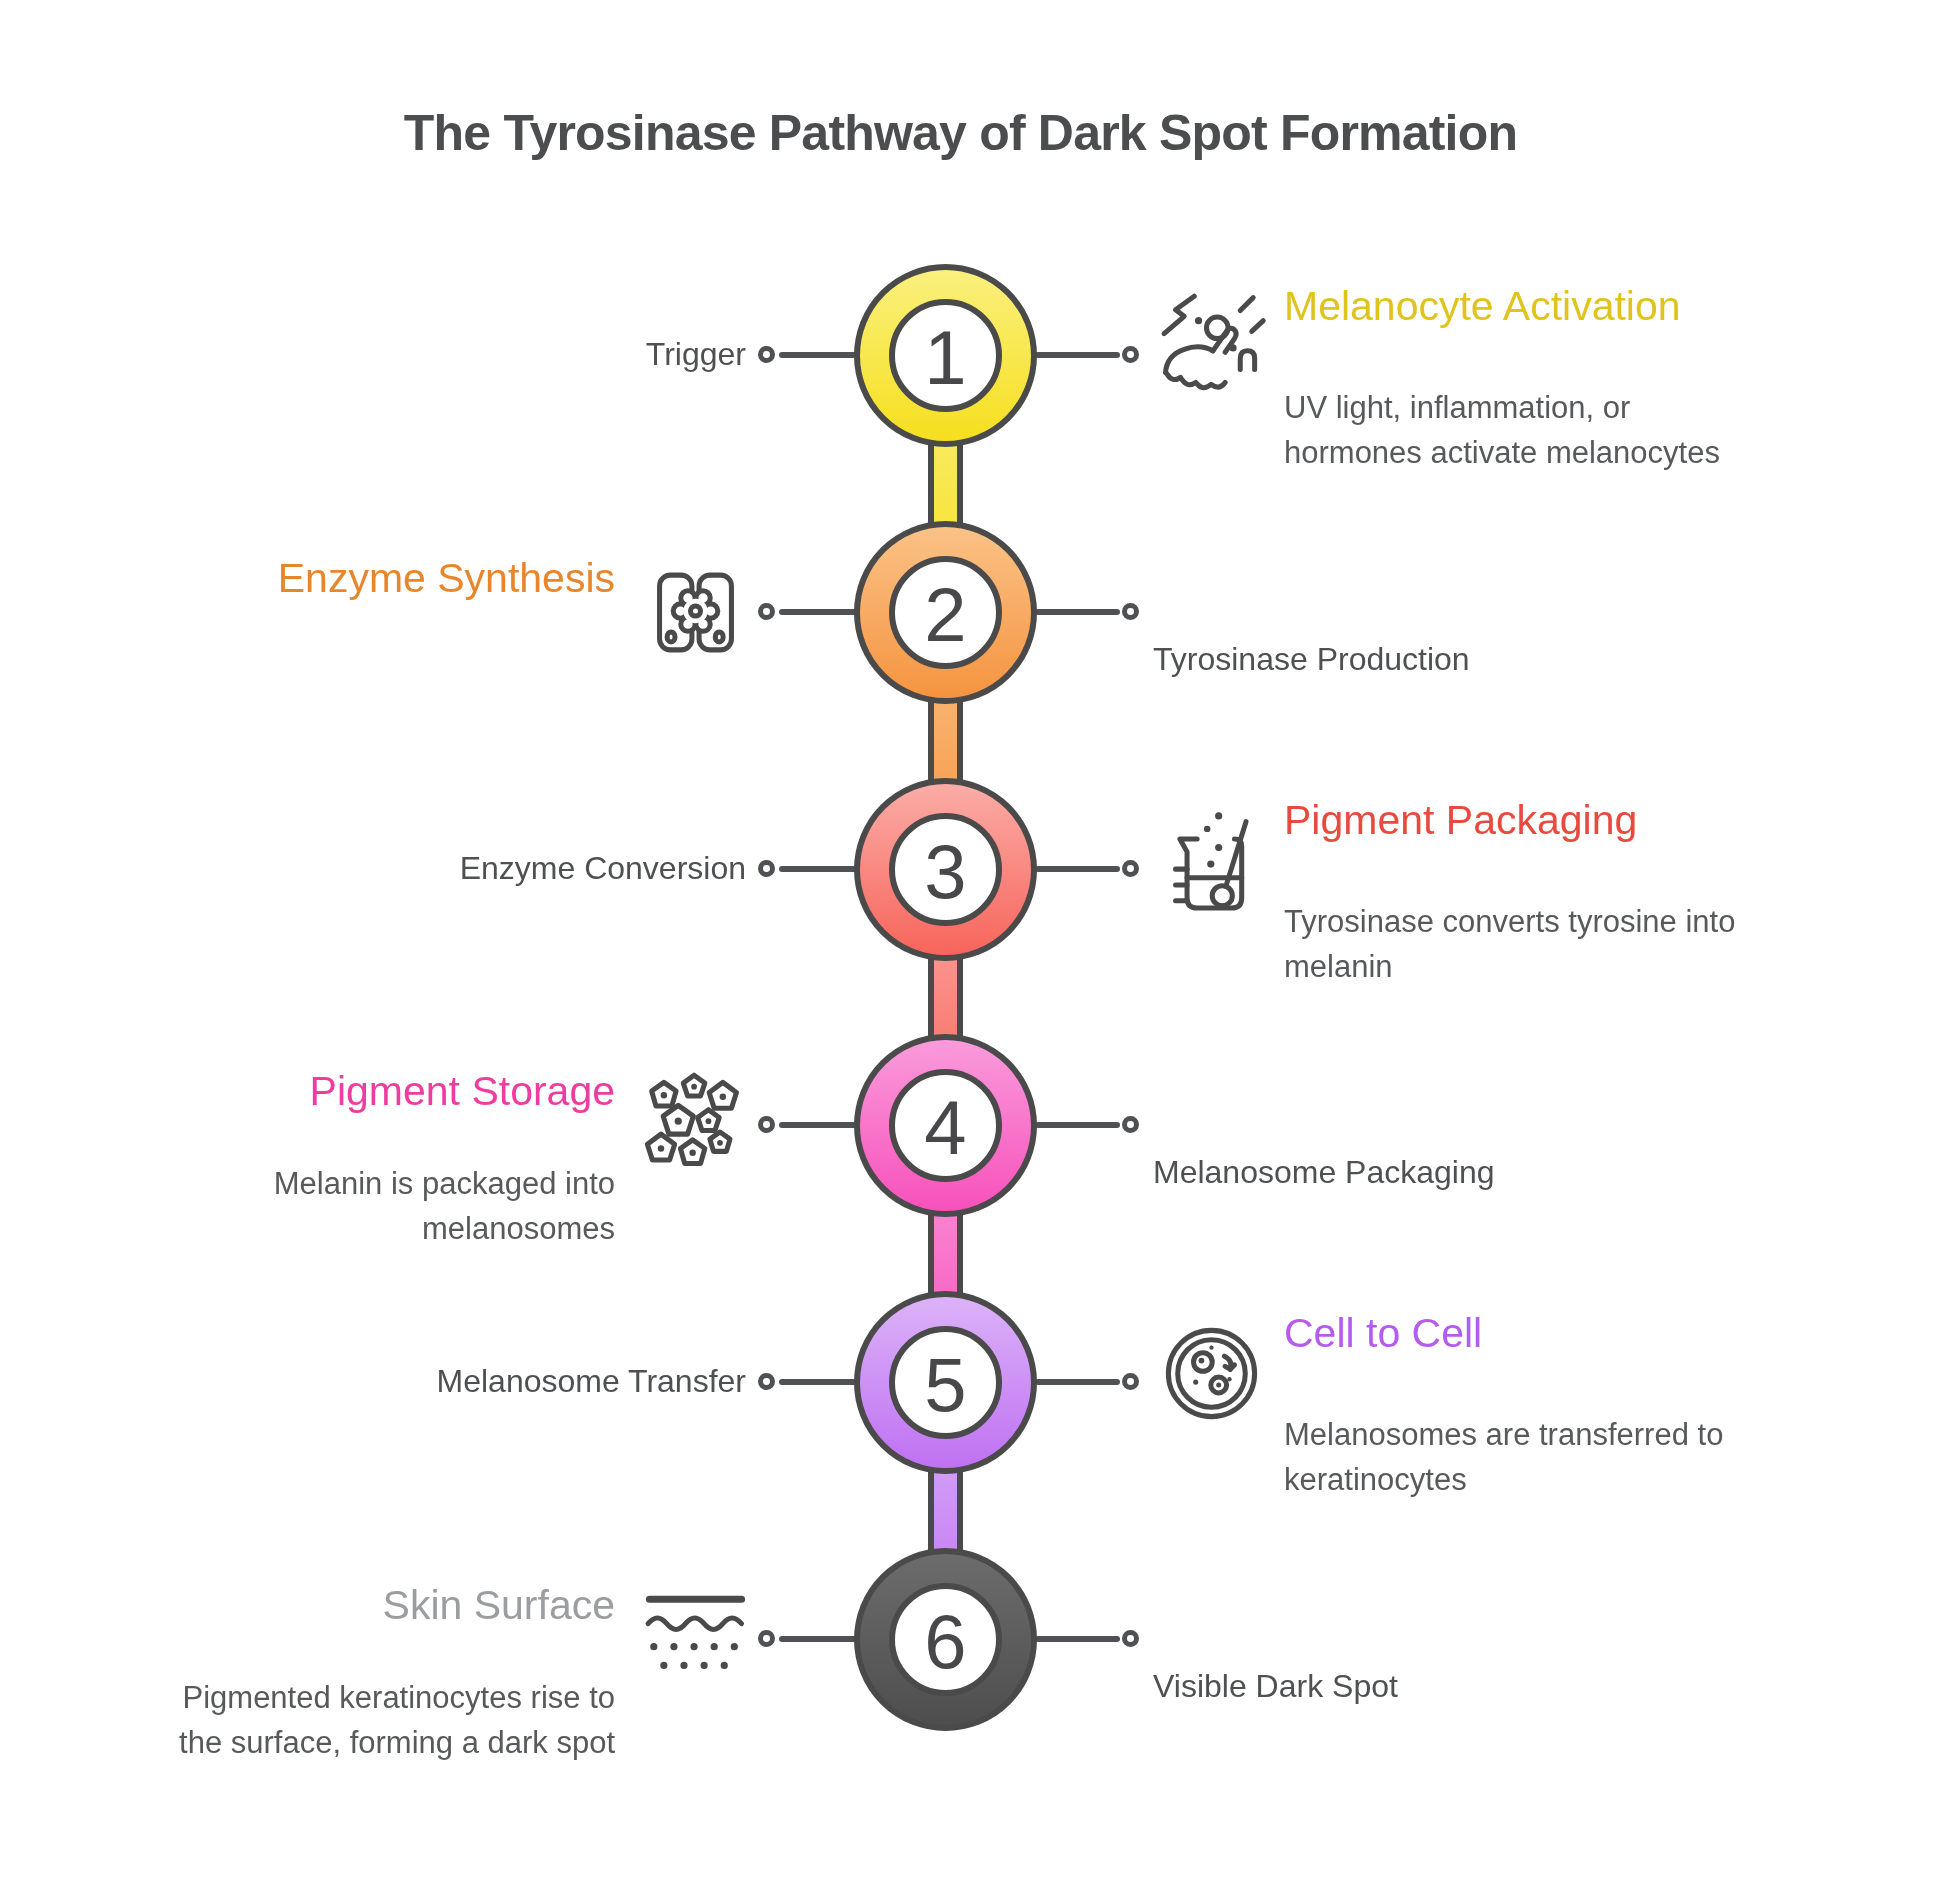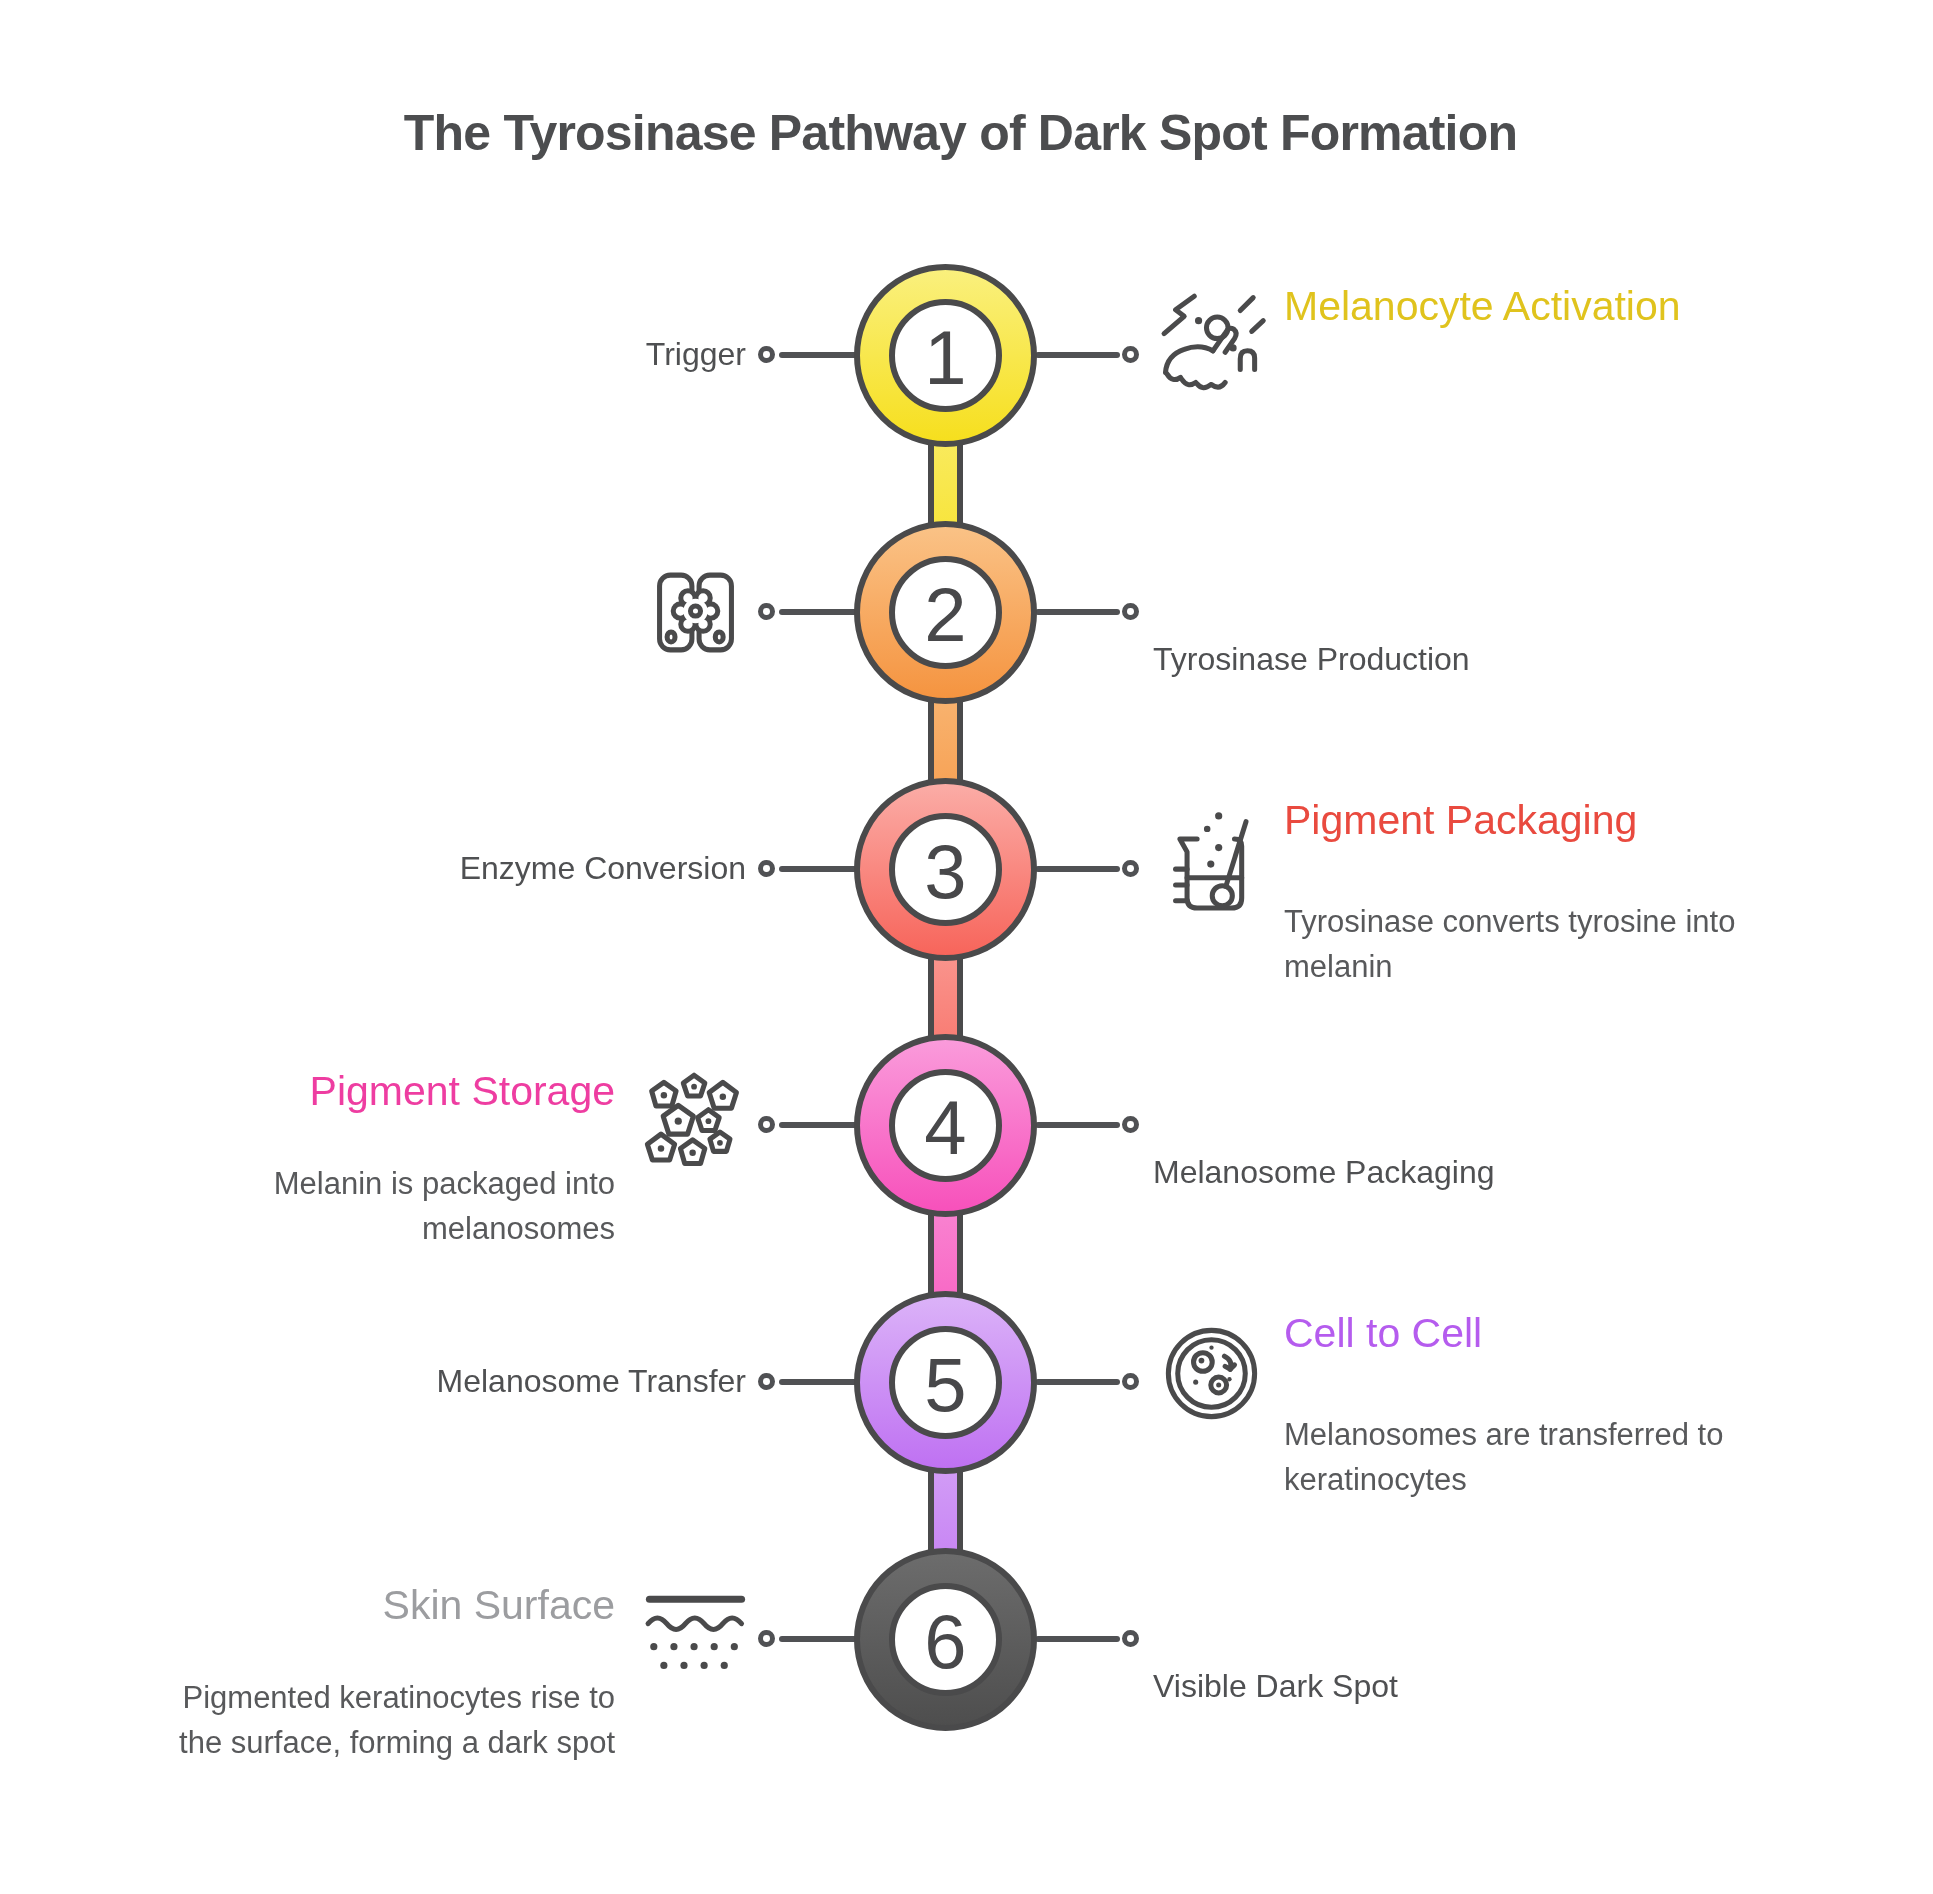--- a/index.html
+++ b/index.html
@@ -94,20 +94,22 @@
         <path d="M82,86 L100,60 Q104,52 111,56 Q117,61 112,69 L99,88"></path>
         <path d="M18,118 Q26,131 37,123"></path>
         <path d="M39,126 Q47,138 58,130"></path>
         <path d="M60,132 Q68,142 79,133"></path>
         <path d="M80,133 Q91,141 99,130"></path>
         <path d="M120,112 L120,97 Q120,86 130,86 Q140,86 140,96 L140,112"></path>
       </svg>
     </div>
     <div class="info on-right">
       <h3>Melanocyte Activation</h3>
+      <p>UV light, inflammation, or
+hormones activate melanocytes</p>
     </div>
   </div>
 
   <div class="step" style="--cy: 612px; --ring-top: #FAC286; --ring-bottom: #F59440; --accent: #E8862C;">
     <div class="connector"></div>
     <div class="hline hline-left"></div>
     <div class="node node-left"></div>
     <div class="hline hline-right"></div>
     <div class="node node-right"></div>
     <div class="circle">
@@ -127,20 +129,21 @@
         <circle class="wf" cx="59" cy="78" r="10"></circle>
         <circle class="wf" cx="69.5" cy="59.8" r="10"></circle>
         <circle class="wf" cx="90.5" cy="59.8" r="10"></circle>
         <circle class="w" cx="80" cy="78" r="17"></circle>
         <circle cx="80" cy="78" r="7"></circle>
         <ellipse cx="46" cy="114" rx="5.5" ry="7"></ellipse>
         <ellipse cx="113" cy="114" rx="5.5" ry="7"></ellipse>
       </svg>
     </div>
     <div class="info on-left">
+      <h3>Enzyme Synthesis</h3>
     </div>
   </div>
 
   <div class="step" style="--cy: 869px; --ring-top: #FBACA6; --ring-bottom: #F7655B; --accent: #E94A3F;">
     <div class="connector"></div>
     <div class="hline hline-left"></div>
     <div class="node node-left"></div>
     <div class="hline hline-right"></div>
     <div class="node node-right"></div>
     <div class="circle">

